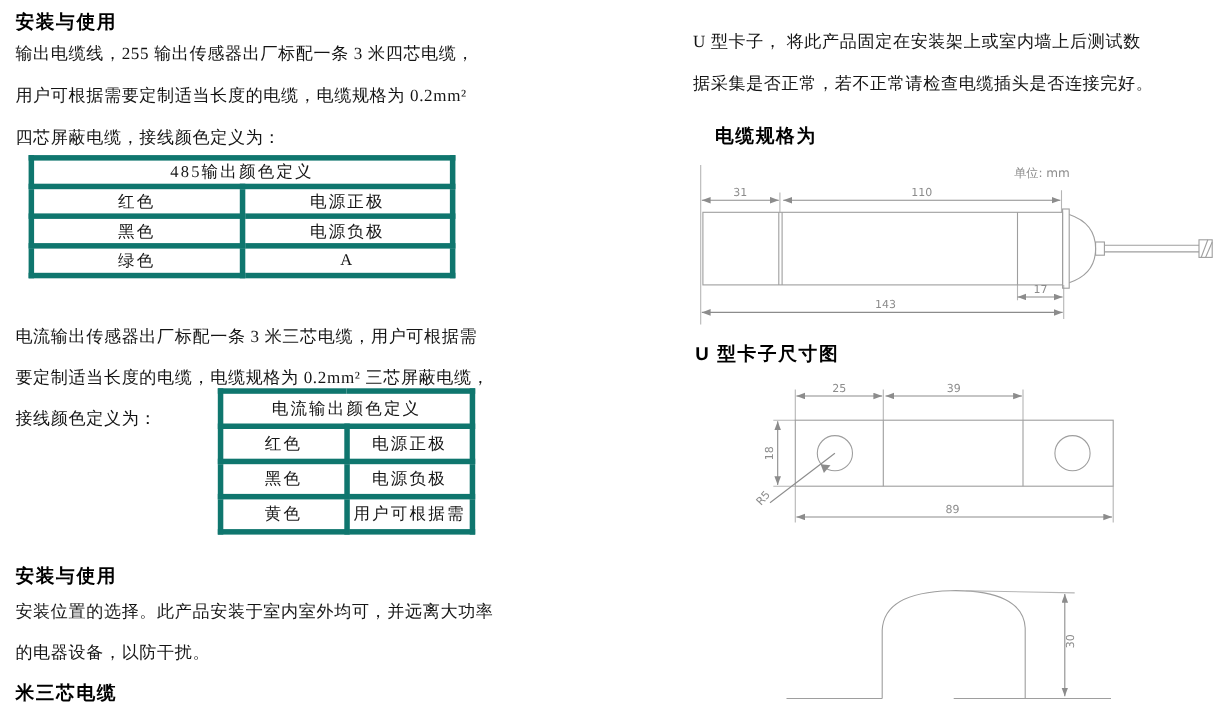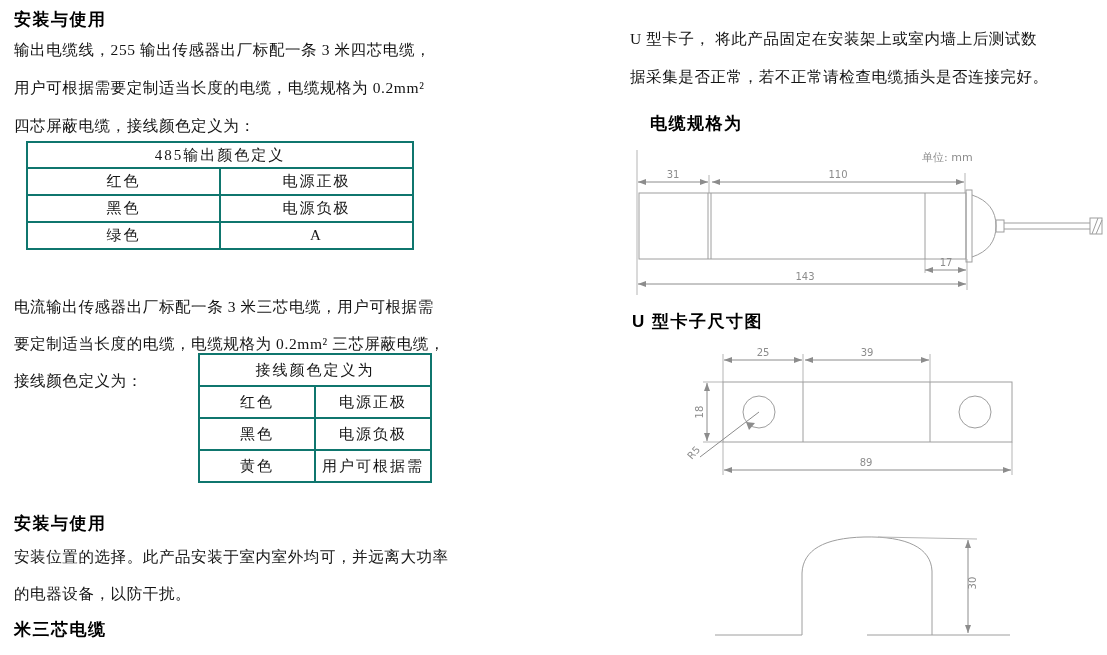--- a/index.html
+++ b/index.html
@@ -11,21 +11,21 @@
   .abs { position:absolute; }
   .heading {
     font-family:"Liberation Sans","DejaVu Sans",sans-serif;
     font-weight:bold; font-size:17px; color:#000; letter-spacing:1.5px;
   }
   .para {
     font-size:15.5px; line-height:38px; letter-spacing:0.6px;
     white-space:pre-line; color:#141414;
   }
   table { border-collapse:collapse; table-layout:fixed; font-size:15px; color:#161616; background:#fff; }
-  td { border:2px solid #0f766e; text-align:center; vertical-align:middle; letter-spacing:2px; }
+  td { border:5px solid #0f766e; text-align:center; vertical-align:middle; letter-spacing:2px; }
   .t485 { width:388px; }
   .t485 td { height:27px; }
   .t485 .title-row td { height:26px; }
   .t485 .c1 { width:145px; }
   .tcur { width:234px; }
   .tcur td { height:32px; }
   .tcur .c1 { width:86px; }
   svg { display:block; }
   svg text { font-family:"DejaVu Sans",sans-serif; font-size:10px; fill:#8c8c8c; letter-spacing:0; }
   .ln { stroke:#9e9e9e; stroke-width:1; fill:none; }
@@ -62,21 +62,21 @@
 </tbody>
   </table>
 
 <div class="abs para" style="left:14px; top:288px; width:470px; line-height:37px;">电流输出传感器出厂标配一条 3 米三芯电缆，用户可根据需
 要定制适当长度的电缆，电缆规格为 0.2mm² 三芯屏蔽电缆，
 接线颜色定义为：</div>
 
 <table class="abs tcur" style="left:198px; top:353px;">
   <tbody>
       <tr>
-    <td colspan="2">接线颜色定义为</td>
+    <td colspan="2">电流输出颜色定义</td>
   </tr>
   <tr>
     <td class="c1">红色</td>
     <td>电源正极</td>
   </tr>
   <tr>
     <td class="c1">黑色</td>
     <td>电源负极</td>
   </tr>
   <tr>

